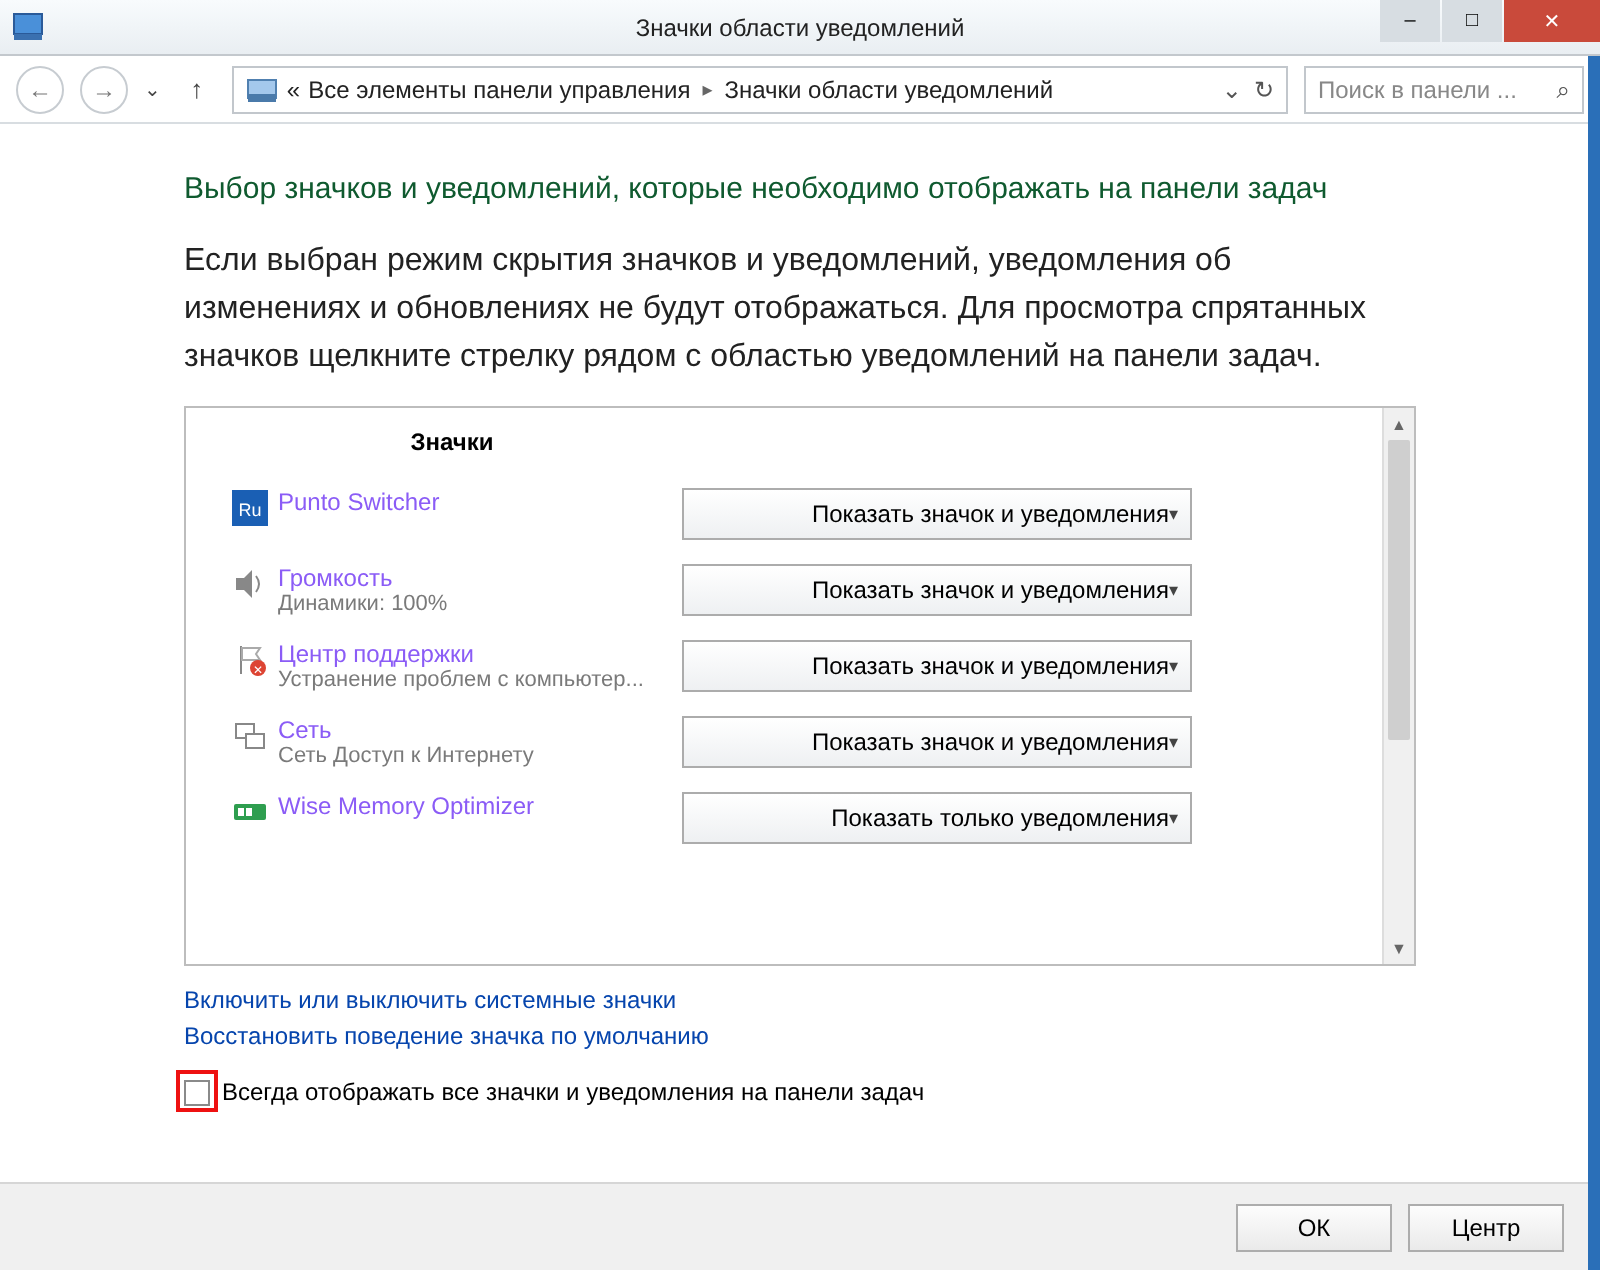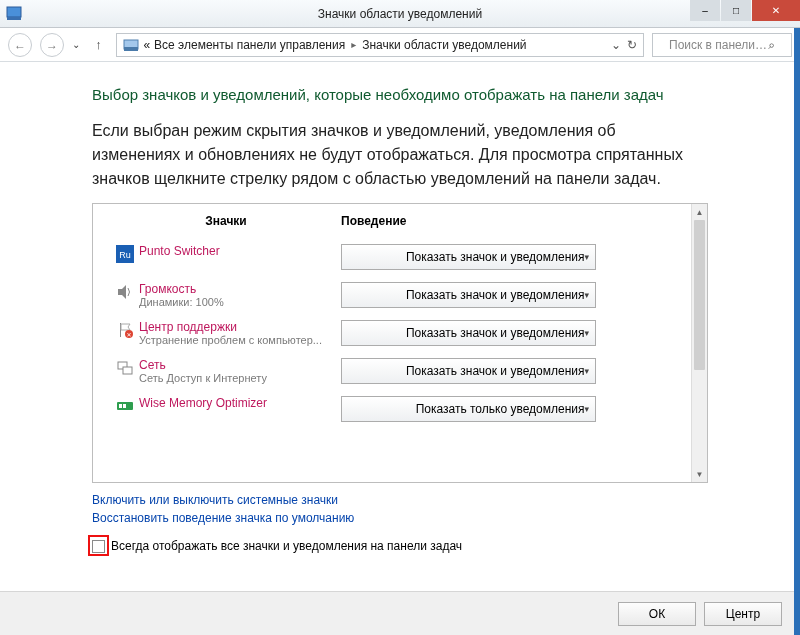--- a/index.html
+++ b/index.html
@@ -13,39 +13,39 @@
 .app-icon { position:absolute; left:6px; top:6px; width:16px; height:16px; }
 
 .toolbar { height: 34px; background: #fff; border-bottom: 1px solid #d8dde1; display: flex; align-items: center; padding: 0 8px; gap: 8px; }
 .nav-btn { width: 24px; height: 24px; border: 1px solid #c7ccd1; border-radius: 50%; display: flex; align-items: center; justify-content: center; color: #777; font-size: 12px; cursor: pointer; background:#fff;}
 .nav-chev { font-size:10px; color:#444; }
 .up-btn { width:20px; height:20px; display:flex; align-items:center; justify-content:center; color:#444; cursor:pointer; font-size:13px; }
 .addr { flex: 1; height: 24px; border: 1px solid #c2c7cc; display: flex; align-items: center; padding: 0 6px; font-size: 12px; gap: 4px; color: #222; background:#fff;}
 .addr .crumb { cursor: pointer; }
 .addr .sep { color:#666; font-size:10px; padding:0 2px;}
 .addr .right-icons { margin-left:auto; display:flex; gap:6px; color:#555; font-size:12px;}
-.search { width: 140px; height: 24px; border: 1px solid #c2c7cc; display: flex; align-items: center; padding: 0 16px; font-size: 12px; color: #888; background:#fff;}
+.search { width: 140px; height: 24px; border: 1px solid #c2c7cc; display: flex; align-items: center; padding: 0 6px; font-size: 12px; color: #888; background:#fff;}
 .search .ph { flex:1; white-space:nowrap; overflow:hidden; text-overflow:ellipsis;}
 .search .mag { color:#555; font-size:12px;}
 
 .content { position:absolute; top:62px; bottom:0; left:0; right:0; background:#fff; padding: 14px 28px 0 28px; }
 .help-icon { position:absolute; top:70px; right:16px; width:16px; height:16px; border-radius:50%; background:#0f6ecd; color:#fff; font-size:11px; display:flex; align-items:center; justify-content:center; font-weight:bold; cursor:pointer;}
 
 h1.main { color:#0f5a2f; font-size:15px; font-weight:normal; margin: 8px 64px 14px 64px; line-height:1.4; }
 p.desc { font-size:16px; color:#222; margin: 0 64px 12px 64px; line-height:1.5; }
 
 .panel { margin: 0 64px; border:1px solid #bdbdbd; height:280px; position:relative; background:#fff;}
 .panel-inner { position:absolute; top:0; left:0; right:16px; bottom:0; overflow:hidden; padding: 10px 18px; }
 .headers { display:flex; font-weight:bold; font-size:12px; margin-bottom:10px; }
 .headers .h1 { width: 230px; text-align: center; }
 .headers .h2 { flex:1; }
 .row { display:flex; align-items:flex-start; padding: 6px 0; }
 .row .icon-cell { width:28px; display:flex; justify-content:center; padding-top:1px;}
 .row .label-cell { width:202px; font-size:12px; }
-.row .label-cell .name { color:#be185d; }
+.row .label-cell .name { color:#8b5cf6; }
 .row .label-cell .sub { color:#7a7a7a; font-size:11px; white-space:nowrap; overflow:hidden; text-overflow:ellipsis; max-width:195px;}
 .row .select-cell { flex:1; }
 .sel { width: 255px; height:22px; border:1px solid #acacac; background:linear-gradient(#fff,#eef0f2); font-size:12px; padding:12px 6px; display:flex; align-items:center; justify-content:flex-end; cursor:pointer;}
 .sel .arr { font-size:9px; color:#444;}
 .scrollbar { position:absolute; right:0; top:0; bottom:0; width:16px; background:#f0f0f0; border-left:1px solid #ddd;}
 .scroll-arrow { height:16px; display:flex; align-items:center; justify-content:center; font-size:8px; color:#666; background:#f0f0f0; cursor:pointer;}
 .scroll-thumb { position:absolute; top:16px; left:2px; right:2px; height:150px; background:#cfcfcf; border-radius:1px; cursor:pointer;}
 
 .links { margin: 10px 64px 0 64px; font-size:12px; }
 .links a { color:#0645ad; text-decoration:none; display:block; margin:4px 0; cursor:pointer;}
@@ -105,21 +105,20 @@
 <div class="help-icon">?</div>
 
 <div class="content">
   <h1 class="main">Выбор значков и уведомлений, которые необходимо отображать на панели задач</h1>
   <p class="desc">Если выбран режим скрытия значков и уведомлений, уведомления об изменениях и обновлениях не будут отображаться. Для просмотра спрятанных значков щелкните стрелку рядом с областью уведомлений на панели задач.</p>
 
   <div class="panel">
     <div class="panel-inner">
       <div class="headers">
         <div class="h1">Значки</div>
-        <div class="h2">Поведение</div>
       </div>
       <div id="rows">
           <div class="row">
             <div class="icon-cell">
               <svg class="ic" viewBox="0 0 18 18">
                 <rect width="18" height="18" fill="#1a5fb4"></rect>
                 <text x="9" y="13" text-anchor="middle" fill="#fff" font-size="9" font-family="Arial">Ru</text>
               </svg>
             </div>
             <div class="label-cell">

